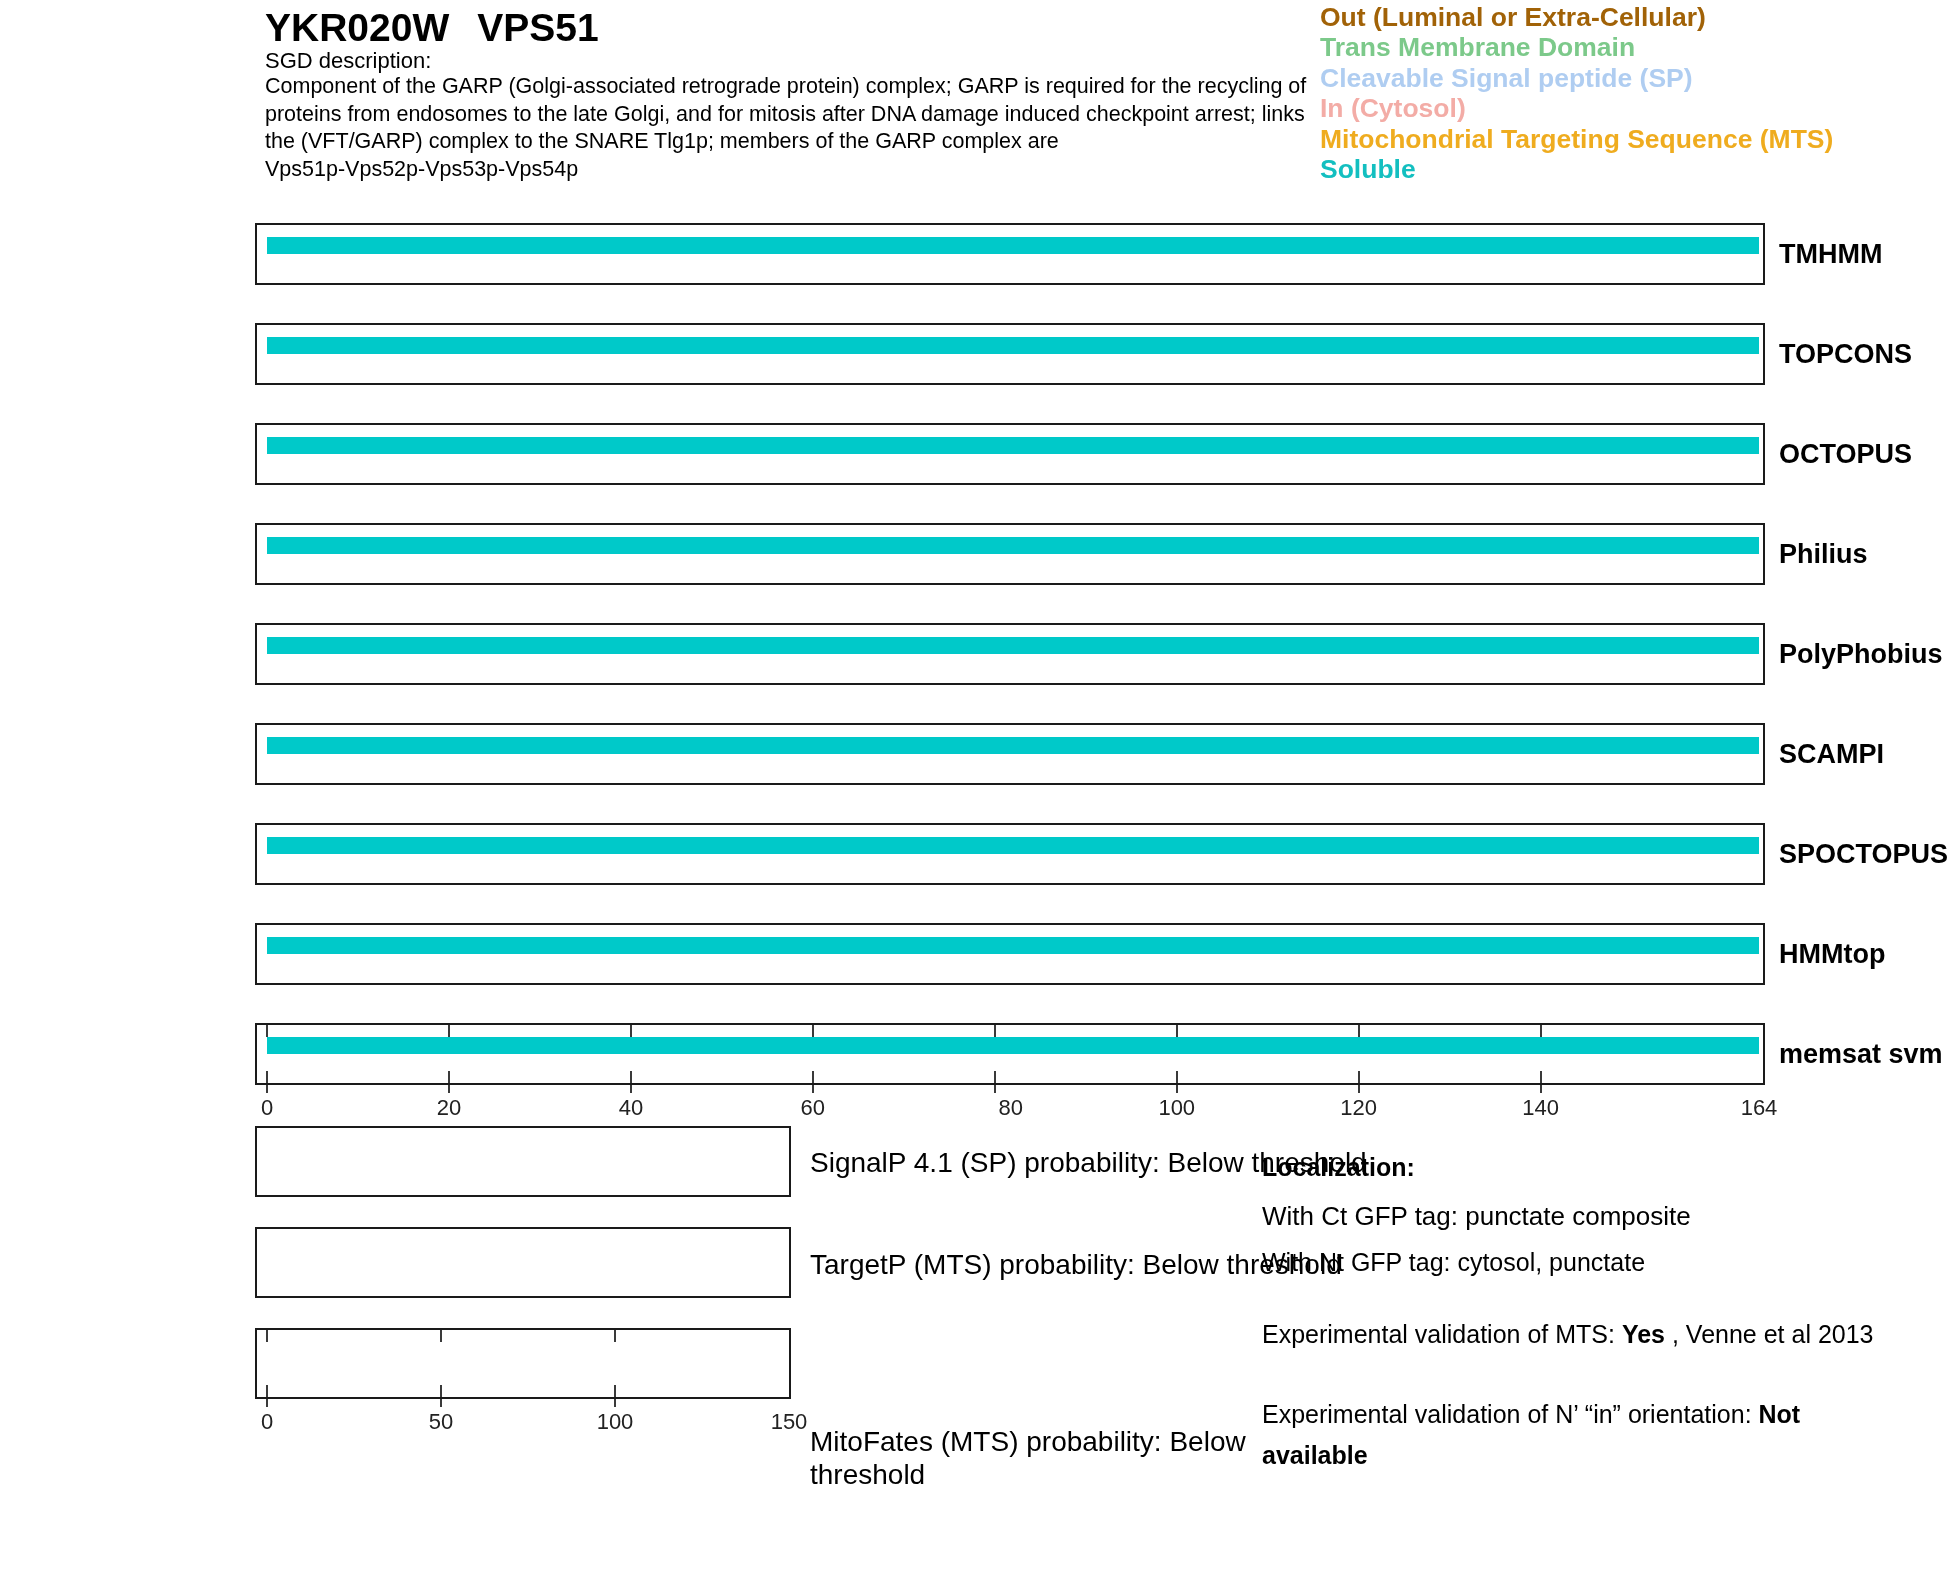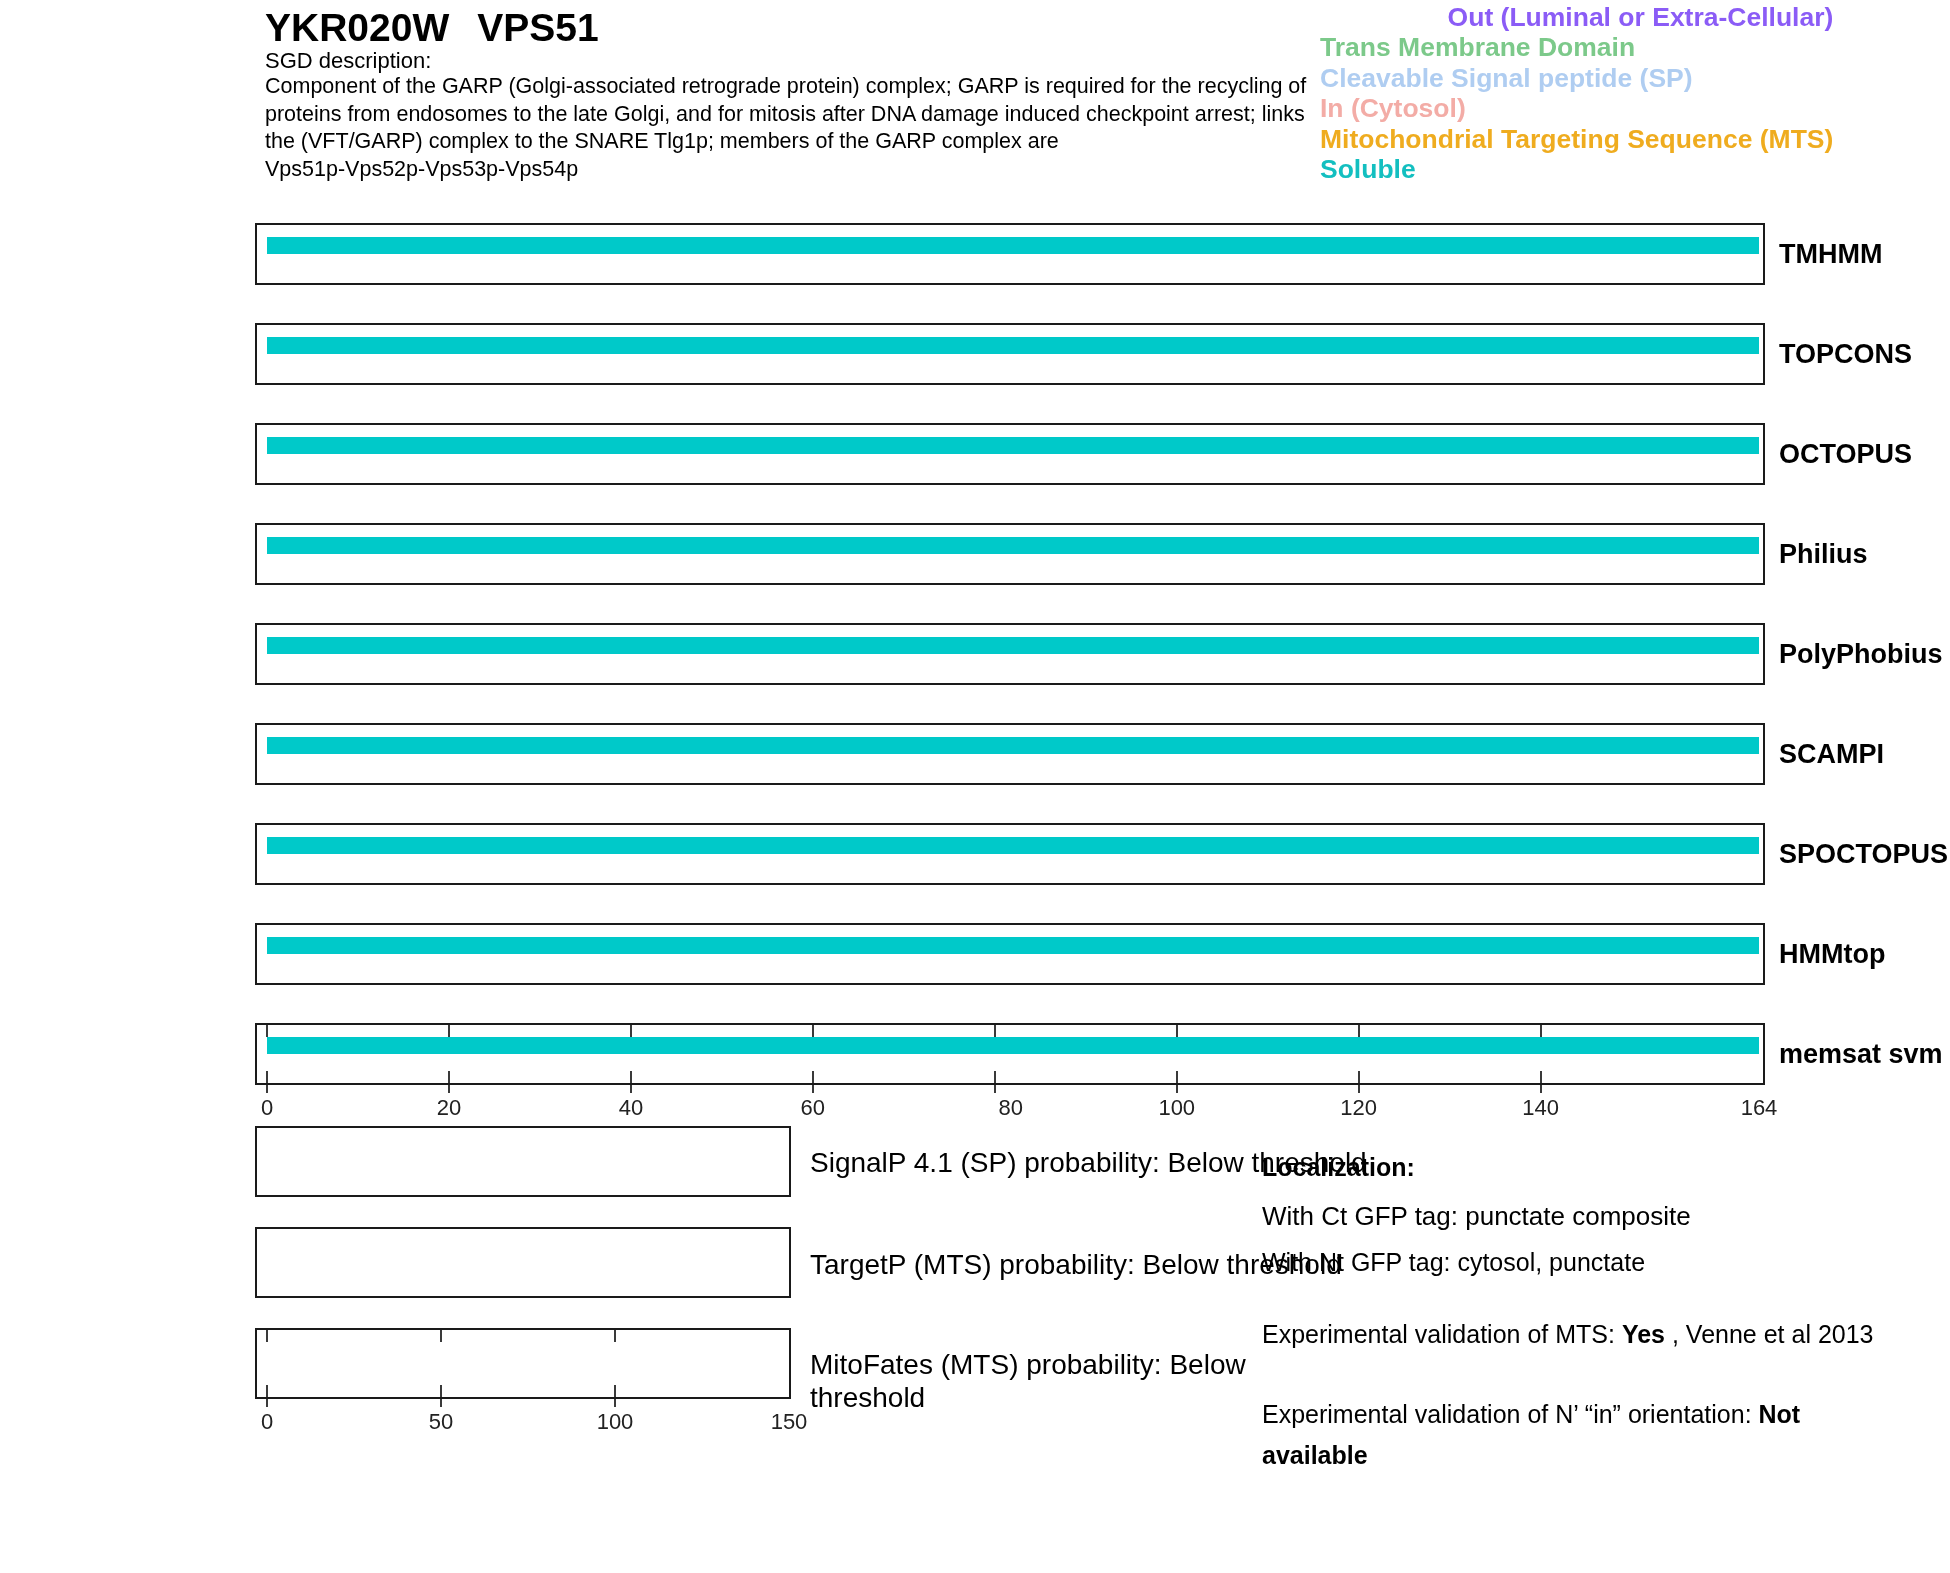--- a/index.html
+++ b/index.html
@@ -60,21 +60,21 @@
   <div class="title">
     <span>YKR020W</span><span class="gene">VPS51</span>
   </div>
   <div class="sgd-label">SGD description:</div>
   <div class="description">Component of the GARP (Golgi-associated retrograde protein) complex; GARP is required for the recycling of
 proteins from endosomes to the late Golgi, and for mitosis after DNA damage induced checkpoint arrest; links
 the (VFT/GARP) complex to the SNARE Tlg1p; members of the GARP complex are
 Vps51p-Vps52p-Vps53p-Vps54p</div>
 
   <div class="legend">
-    <div class="legend-item" style="color: #8b5cf6; text-align: right;">Out (Luminal or Extra-Cellular)</div>
+    <div class="legend-item" style="color: #a16207;">Out (Luminal or Extra-Cellular)</div>
     <div class="legend-item" style="color: rgb(124, 201, 138);">Trans Membrane Domain</div>
     <div class="legend-item" style="color: rgb(175, 205, 241);">Cleavable Signal peptide (SP)</div>
     <div class="legend-item" style="color: rgb(243, 172, 166);">In (Cytosol)</div>
     <div class="legend-item" style="color: rgb(239, 172, 31);">Mitochondrial Targeting Sequence (MTS)</div>
     <div class="legend-item" style="color: rgb(19, 191, 192);">Soluble</div>
   </div>
 
   <div class="trackrow" style="top:223px">
     <div class="trackbox">
       <div class="plotarea">
@@ -209,21 +209,21 @@
           <div class="vtick" style="left: 33.3333%;"></div>
           <div class="vtick" style="left: 66.6667%;"></div>
         </div>
       <div class="tickslayer ticks-bottom">
           <div class="vtick" style="left: 0%;"></div>
           <div class="vtick" style="left: 33.3333%;"></div>
           <div class="vtick" style="left: 66.6667%;"></div>
         </div>
     </div>
   </div>
-  <div class="problabel" style="top:1348px; width:440px">MitoFates (MTS) probability: Below threshold</div>
+  <div class="problabel" style="top:1425px; width:440px">MitoFates (MTS) probability: Below threshold</div>
 
   <div class="axis" id="mito-axis">
       <div class="axis-tick" style="left: 0%;"></div>
       <div class="axis-tick" style="left: 33.3333%;"></div>
       <div class="axis-tick" style="left: 66.6667%;"></div>
       <div class="axis-label" style="left: 0%;">0</div>
       <div class="axis-label" style="left: 33.3333%;">50</div>
       <div class="axis-label" style="left: 66.6667%;">100</div>
       <div class="axis-label" style="left: 100%;">150</div>
     </div>

